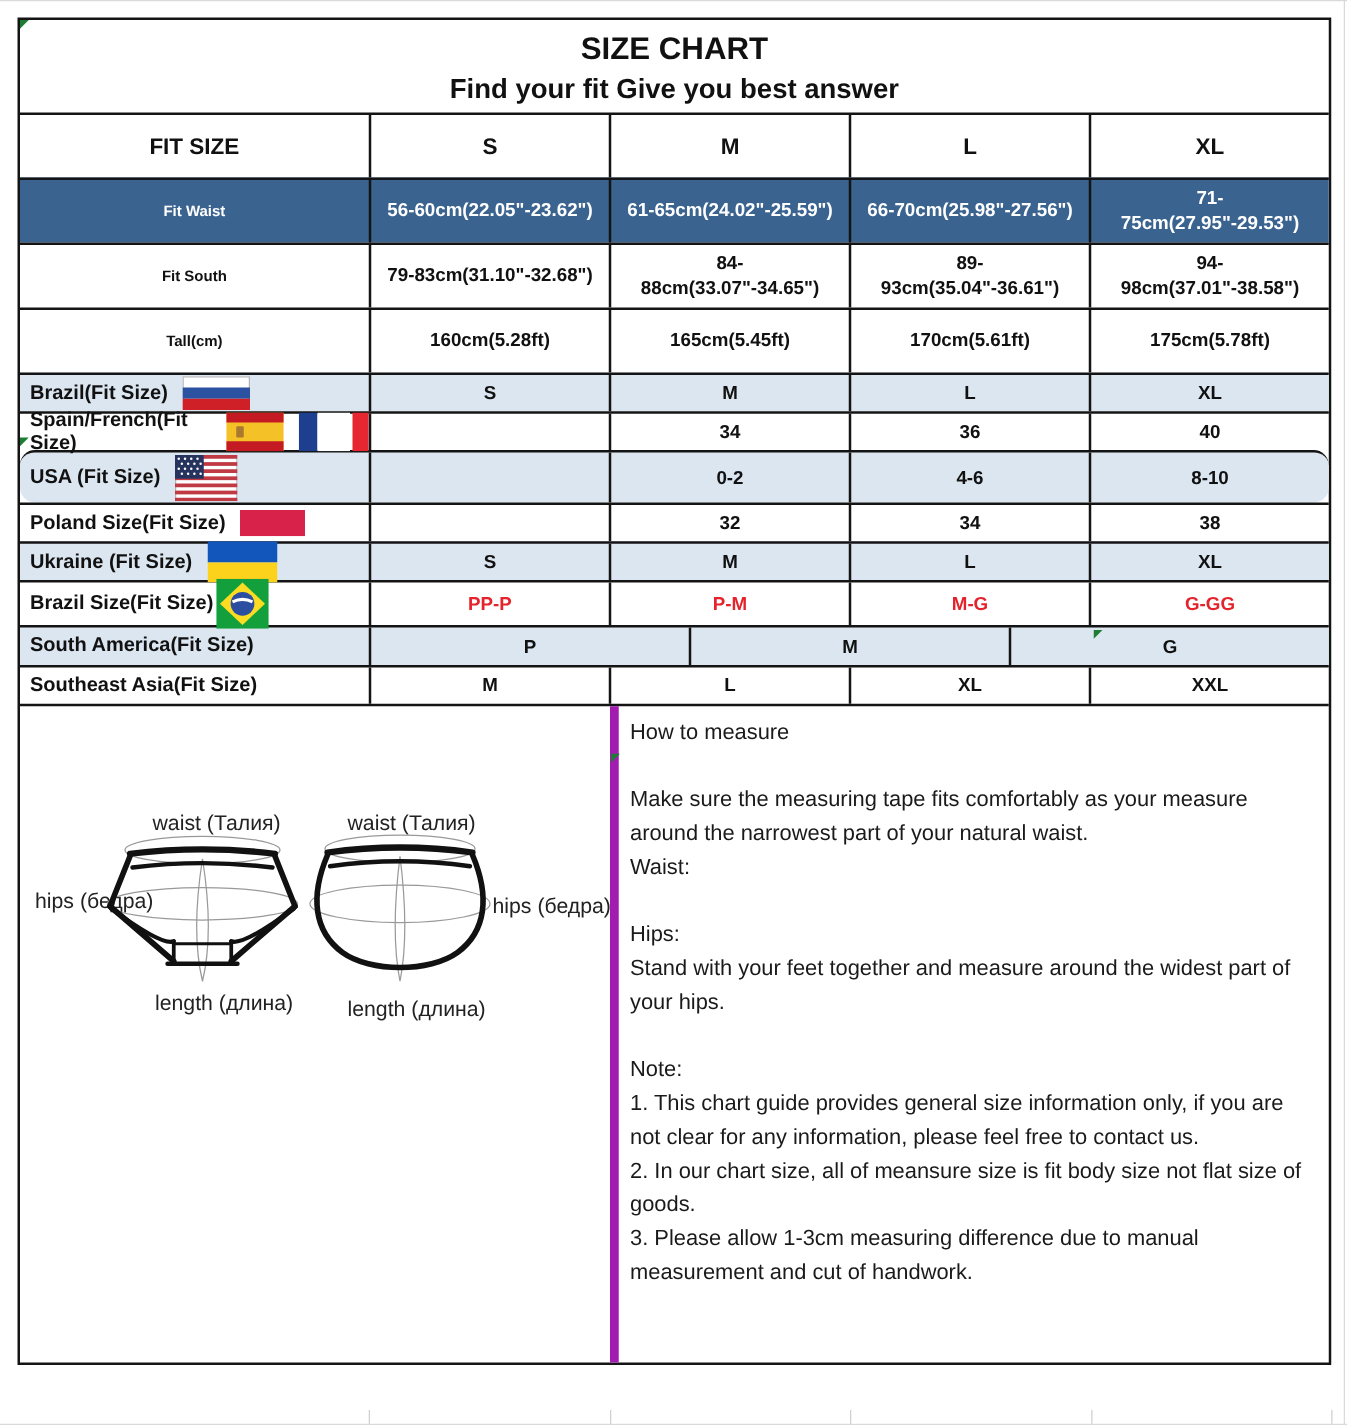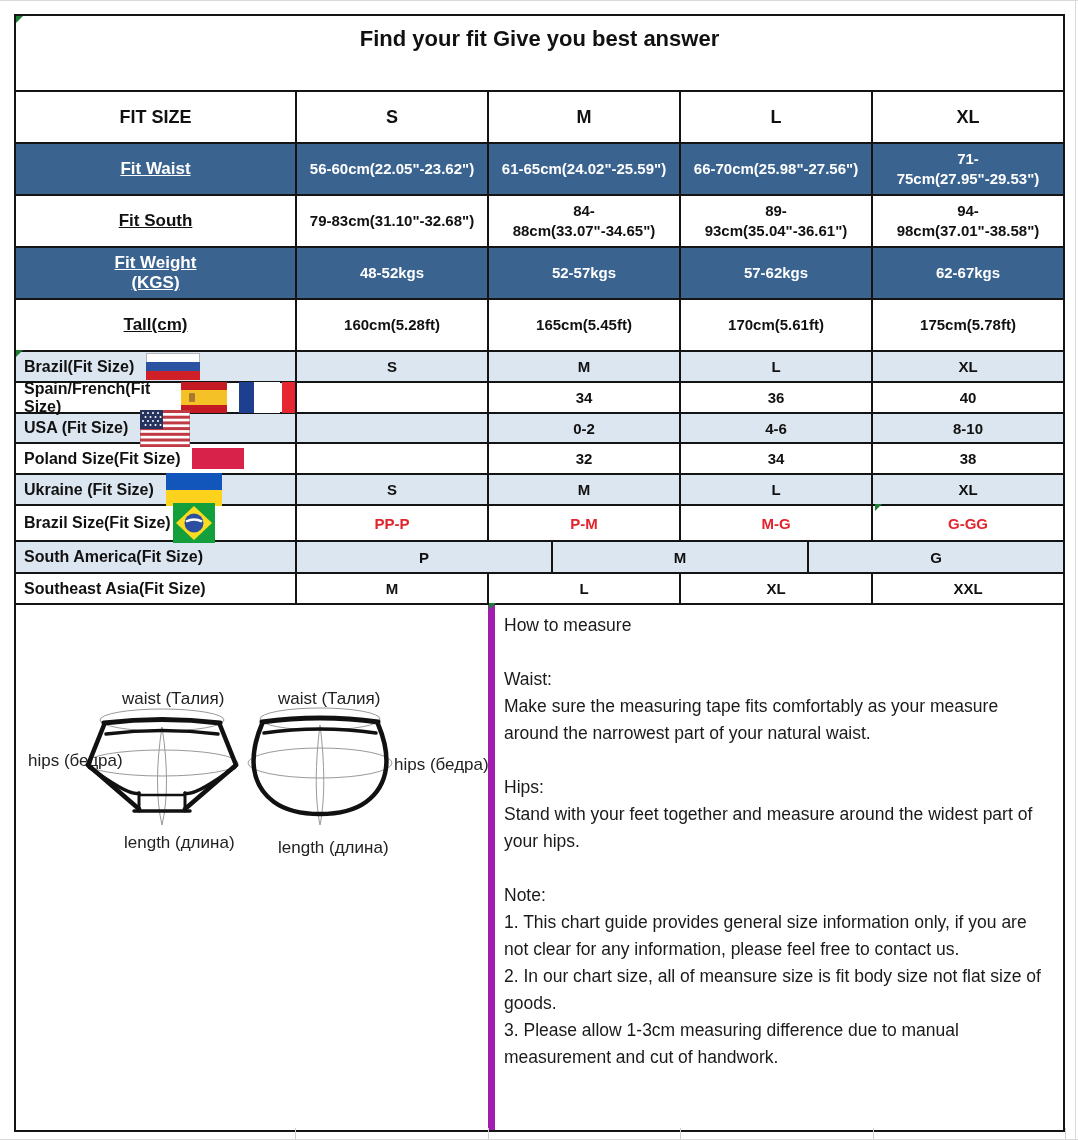--- a/index.html
+++ b/index.html
@@ -23,28 +23,28 @@
   .c-size{flex:1 1 0;}
 
   .title-row{display:block;height:74px;text-align:center;padding-top:7px;box-sizing:border-box;}
   .t1{font-size:25px;font-weight:bold;line-height:32px;}
   .t2{font-size:22px;font-weight:bold;line-height:32px;}
 
   .header-row{height:52px;}
   .header-row .cell{font-weight:bold;font-size:18px;}
 
   .m-row{height:52px;font-weight:bold;}
-  .m-row .c-label{font-size:17px;line-height:20px;text-decoration:underline;}
+  .m-row .c-label{font-size:12px;line-height:20px;}
   .m-row .c-size{font-size:15px;line-height:20px;}
   .dark{background:#3a6390;color:#ffffff;}
   .nw{white-space:nowrap;}
   .wrapv{display:inline-block;max-width:152px;}
 
   .r-row{font-weight:bold;}
-  .h31{height:31px;} .h30{height:30px;} .h32{height:32px;} .h36{height:36px;}
+  .h31{height:31px;} .h30{height:42px;border-radius:12px;} .h32{height:32px;} .h36{height:36px;}
   .r-row .c-label{flex-direction:row;justify-content:flex-start;text-align:left;
                   padding-left:8px;font-size:16px;}
   .r-row .c-size{font-size:15px;}
   .light{background:#dce6f0;}
   .redtxt{color:#e4232c;}
   .flagwrap{display:inline-flex;margin-left:12px;align-items:center;}
   .flagwrap svg{display:block;}
 
   .bottom-row{display:flex;height:527px;}
   .diagram-cell{flex:0 0 472px;position:relative;display:block;}
@@ -61,20 +61,21 @@
 </head>
 <body>
 
 <div class="sheet">
   <div class="g-top"></div>
   <div class="g-right"></div>
 
   <div class="tbl">
 
     <div class="row first title-row">
+      <div class="t1">SIZE CHART</div>
       <div class="t2">Find your fit Give you best answer</div>
     </div>
 
     <div class="row header-row">
       <div class="cell c-label">
           <span>FIT SIZE</span>
         </div>
       <div class="cell c-size">
           <span>S</span>
         </div>
@@ -118,38 +119,20 @@
           <span class="wrapv">84-88cm(33.07"-34.65")</span>
         </div>
       <div class="cell c-size">
           <span class="wrapv">89-93cm(35.04"-36.61")</span>
         </div>
       <div class="cell c-size">
           <span class="wrapv">94-98cm(37.01"-38.58")</span>
         </div>
     </div>
 
-    <div class="row m-row dark">
-      <div class="cell c-label">
-        <span>Fit Weight</span>
-        <span>(KGS)</span>
-      </div>
-      <div class="cell c-size">
-          <span>48-52kgs</span>
-        </div>
-      <div class="cell c-size">
-          <span>52-57kgs</span>
-        </div>
-      <div class="cell c-size">
-          <span>57-62kgs</span>
-        </div>
-      <div class="cell c-size">
-          <span>62-67kgs</span>
-        </div>
-    </div>
 
     <div class="row m-row">
       <div class="cell c-label">
           <span>Tall(cm)</span>
         </div>
       <div class="cell c-size">
           <span>160cm(5.28ft)</span>
         </div>
       <div class="cell c-size">
           <span>165cm(5.45ft)</span>
@@ -418,22 +401,22 @@
             <path d="M24,17 Q82,9 140,17" stroke-width="5"></path>
             <path d="M26,28 Q82,20 138,28" stroke-width="3.5"></path>
             <path d="M24,19 C10,52 13,80 36,97 C58,113 106,113 128,97 C151,80 154,52 140,19" stroke-width="4.5"></path>
           </g>
         </svg>
       </div>
 
       <div class="cell howto-cell">
         <p>How to measure</p>
         <div class="gap"></div>
+        <p>Make sure the measuring tape fits comfortably as your measure around the narrowest part of your natural waist.</p>
         <p>Waist:</p>
-        <p>Make sure the measuring tape fits comfortably as your measure around the narrowest part of your natural waist.</p>
         <div class="gap"></div>
         <p>Hips:</p>
         <p>Stand with your feet together and measure around the widest part of your hips.</p>
         <div class="gap"></div>
         <p>Note:</p>
         <p>1. This chart guide provides general size information only, if you are not clear for any information, please feel free to contact us.</p>
         <p>2. In our chart size, all of meansure size is fit body size not flat size of goods.</p>
         <p>3. Please allow 1-3cm measuring difference due to manual measurement and cut of handwork.</p>
       </div>
     </div>

